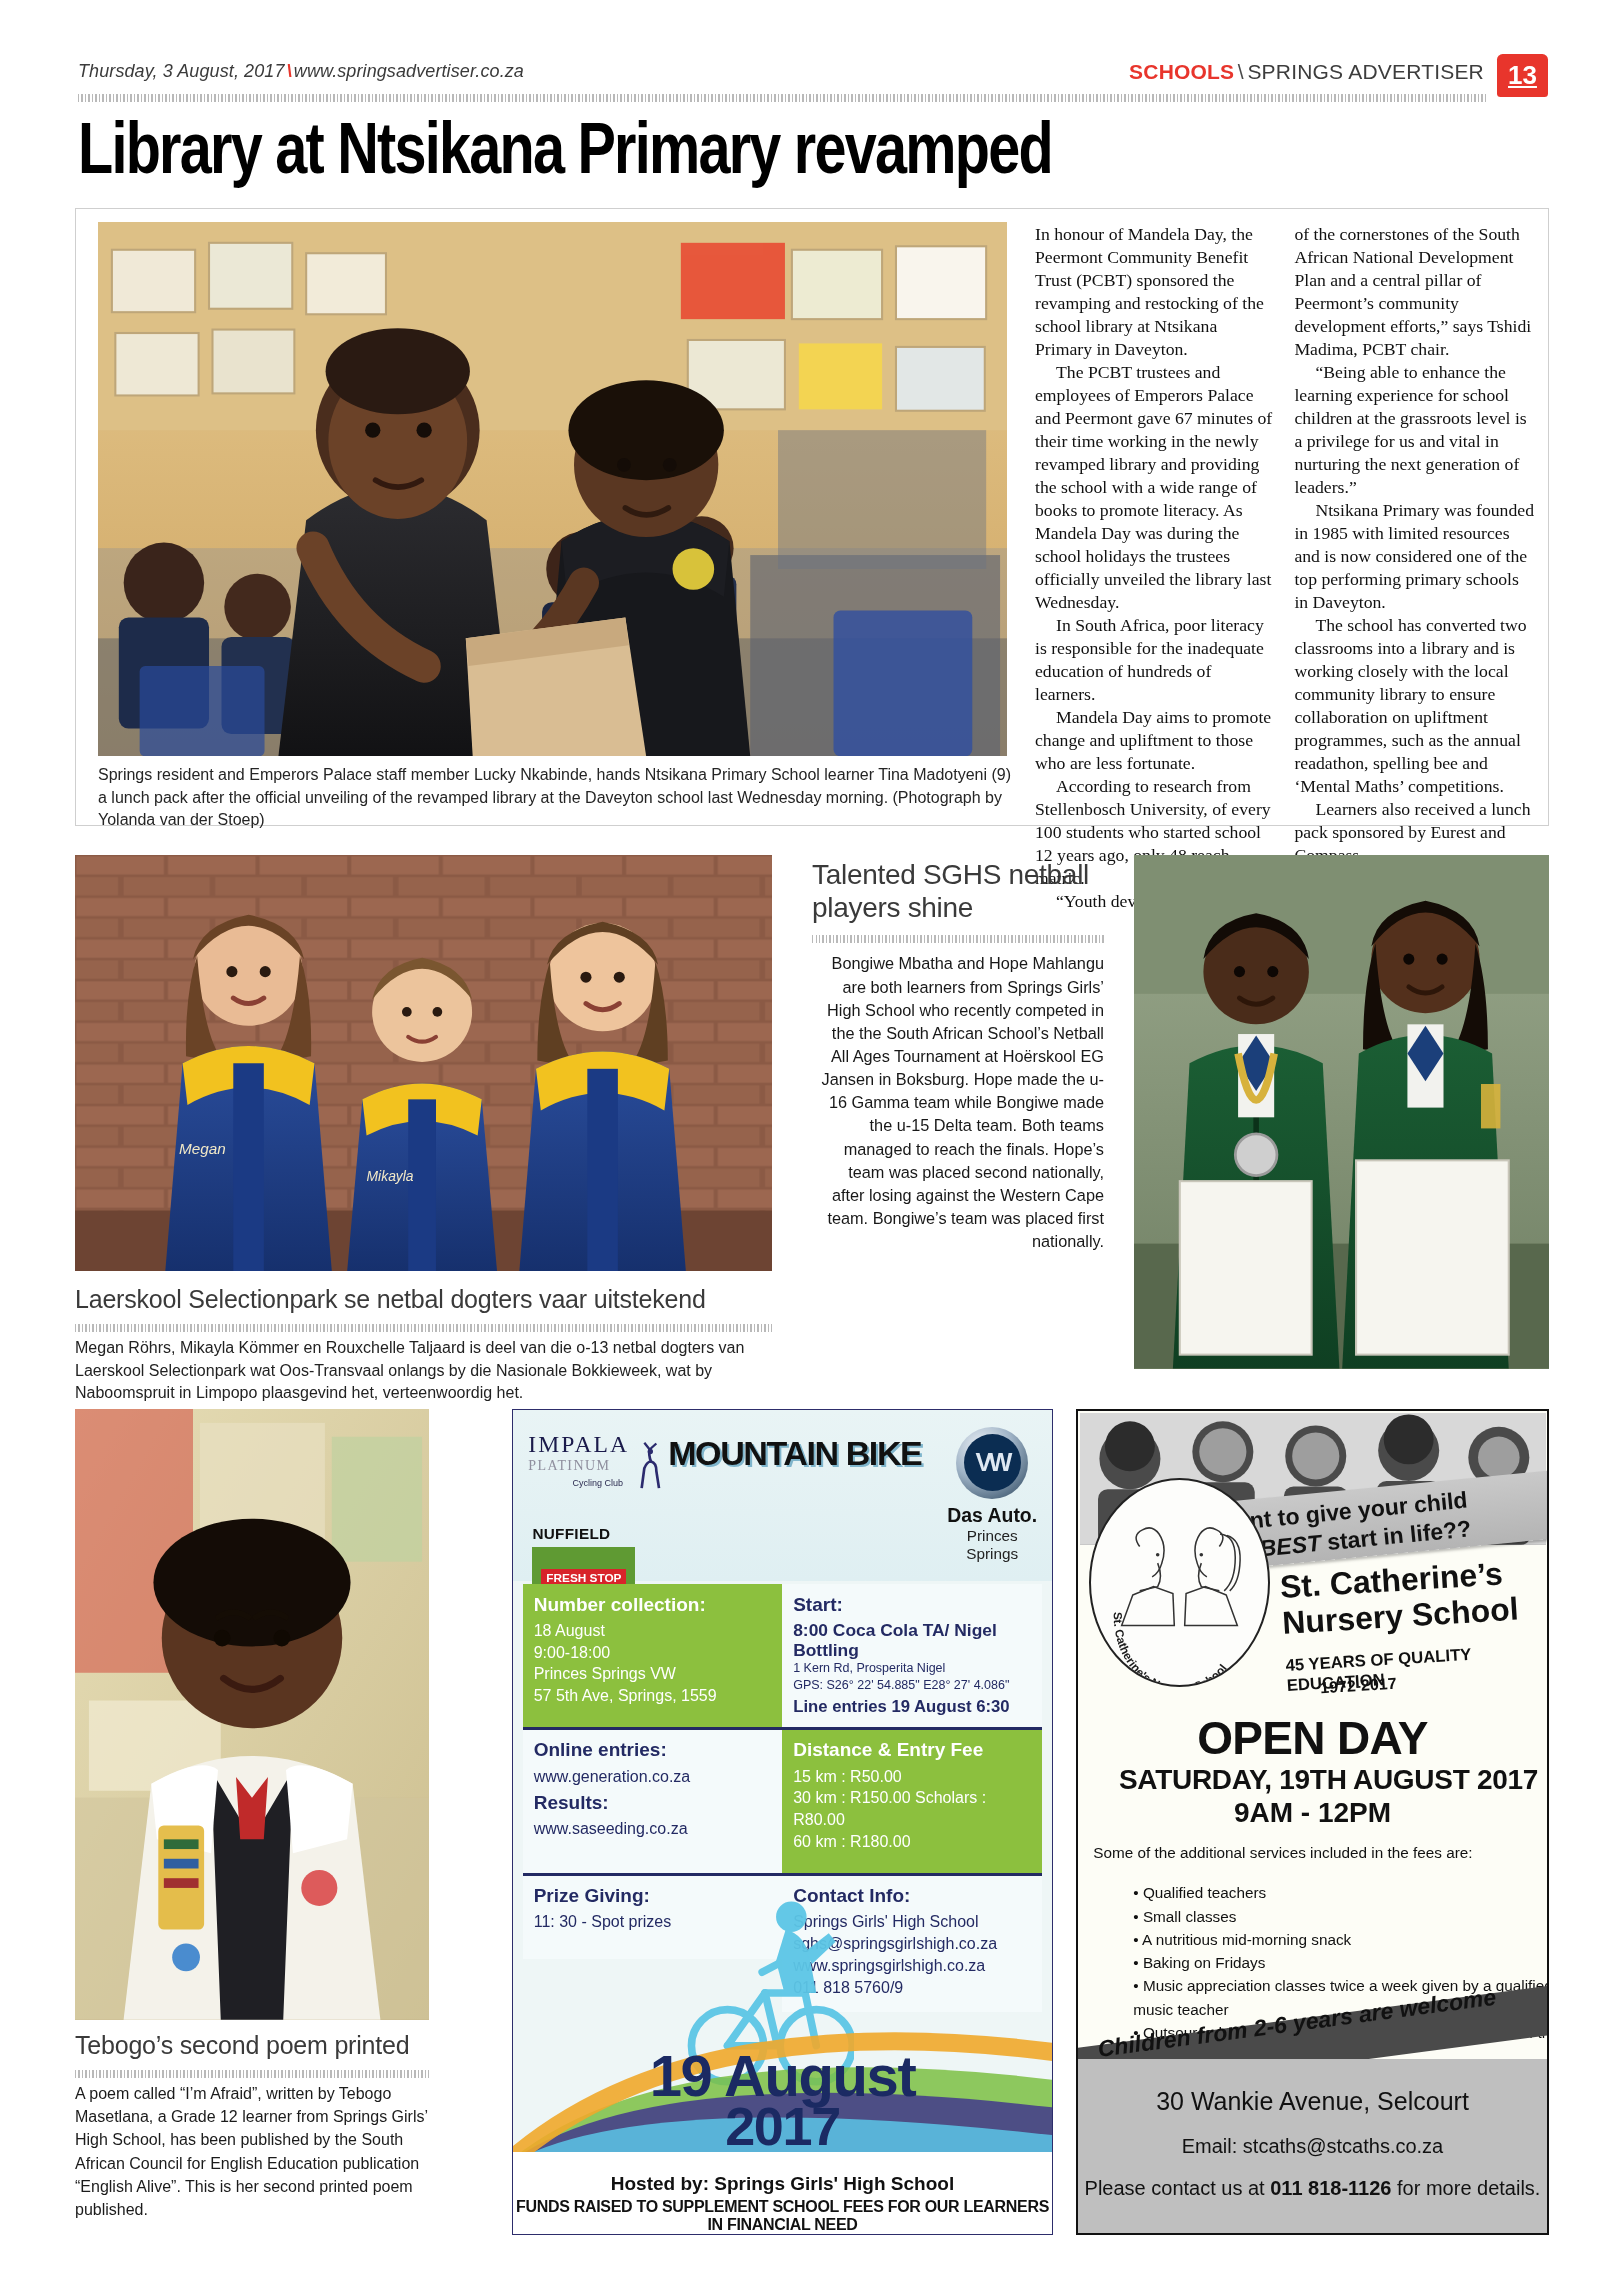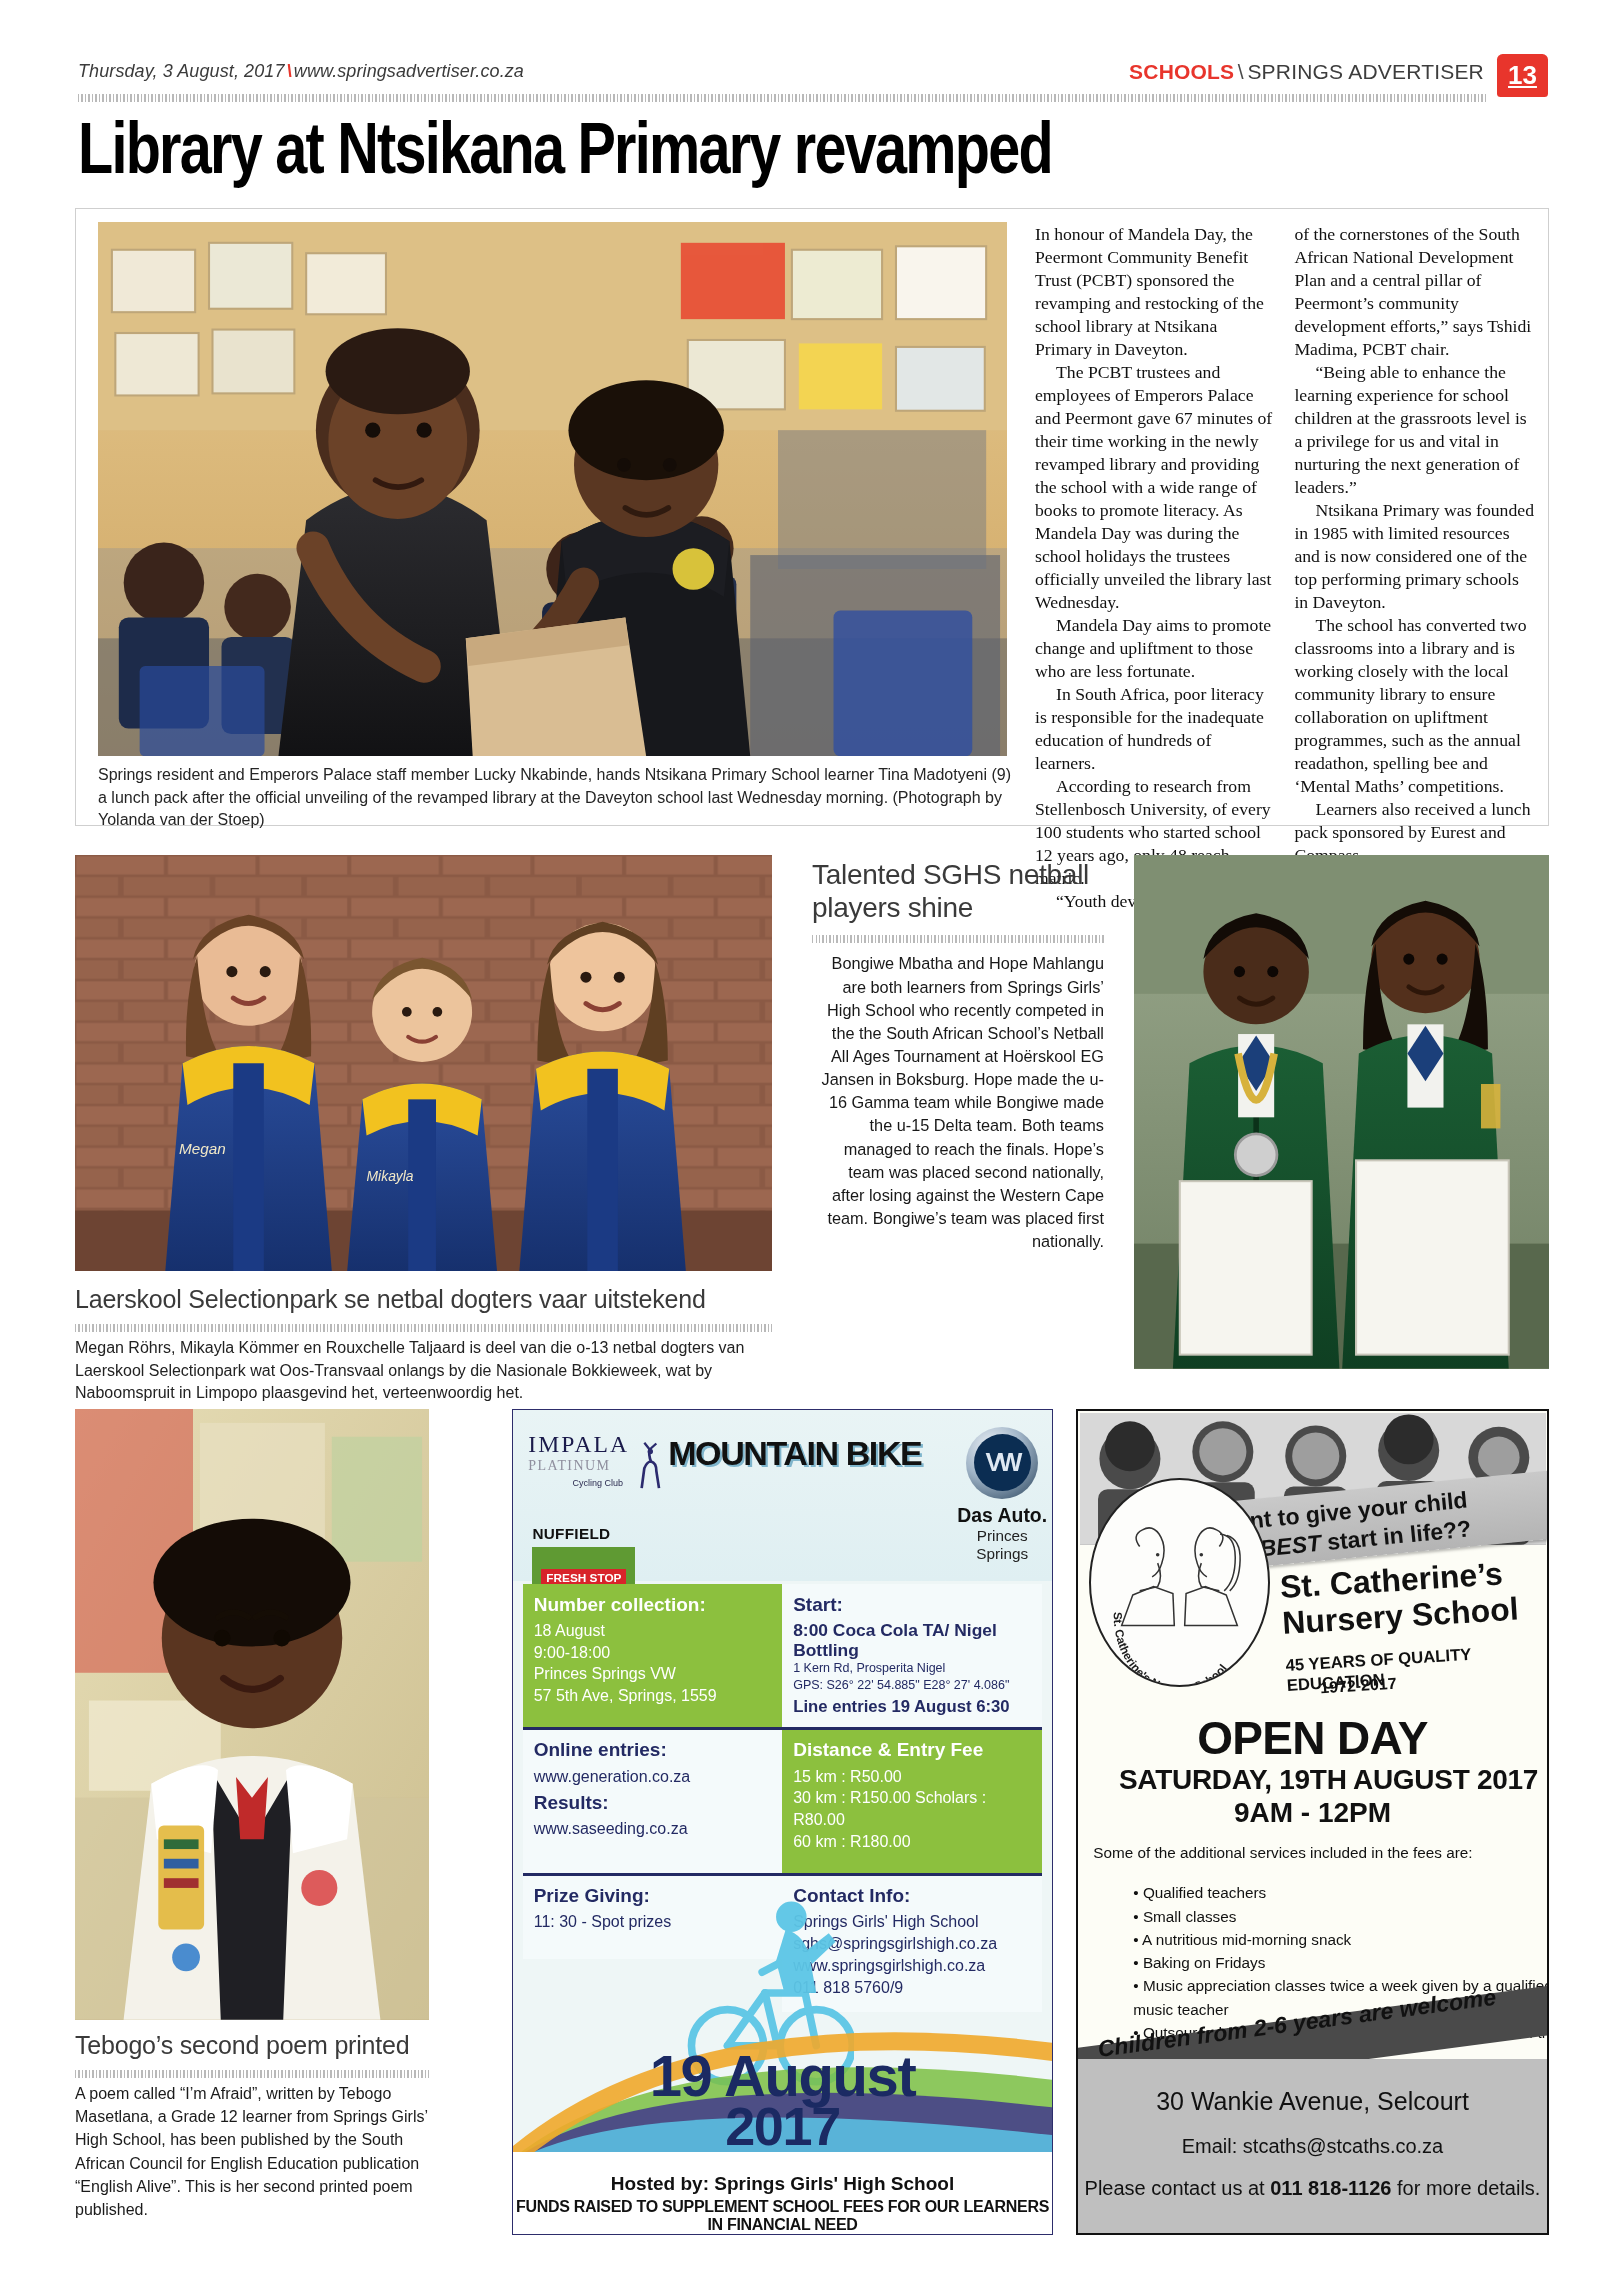--- a/index.html
+++ b/index.html
@@ -44,21 +44,21 @@
 
   
   .bot{position:absolute;left:75px;top:1409px;width:1474px;height:826px;}
   .ph4{position:absolute;left:0;top:0;width:354px;height:611px;overflow:hidden;background:#b08c6b;}
   .poem-title{position:absolute;left:0;top:622px;width:368px;font-weight:300;font-size:25px;color:#3a3a3a;letter-spacing:-0.2px;}
   .poem-rule{position:absolute;left:0;top:661px;width:354px;}
   .poem-body{position:absolute;left:0;top:673px;width:358px;font-size:16px;line-height:1.45;color:#1b1b1b;}
 
   
   .bikead{position:absolute;left:437px;top:0;width:541px;height:826px;border:1.4px solid #2d2d6b;box-sizing:border-box;background:#eef6f6;overflow:hidden;}
-  .ba-top{position:absolute;left:0;top:0;width:100%;height:171px;background:linear-gradient(180deg,#e9f4f5 0%,#dfeff2 100%);padding-left:10px;}
+  .ba-top{position:absolute;left:0;top:0;width:100%;height:171px;background:linear-gradient(180deg,#e9f4f5 0%,#dfeff2 100%);}
   .impala{position:absolute;left:15.3px;top:21px;width:139px;}
   .impala .ip1{font-family:"Liberation Serif",serif;font-size:23.6px;letter-spacing:2.1px;color:#1b1b4b;}
   .impala .ip2{font-family:"Liberation Serif",serif;font-size:14px;letter-spacing:1.4px;color:#8f8f9e;}
   .impala .ip3{font-size:9px;color:#2b2b50;text-align:center;margin-top:3.5px;}
   .impala-deer{position:absolute;left:99px;top:9.7px;width:40px;height:49px;}
   .nuffield{position:absolute;left:19.4px;top:115px;width:104px;}
   .nuf-t{font-weight:700;font-size:15.3px;color:#111;letter-spacing:0.3px;}
   .freshstop{margin-top:3.5px;width:103px;height:64px;background:#5f9a33;display:flex;align-items:center;justify-content:center;}
   .fs-in{background:#d8232a;color:#fff;font-weight:700;font-size:11.8px;line-height:.96;padding:4.2px 4.9px;text-align:center;}
   .mbc-logo{position:absolute;left:151px;top:12.5px;width:280px;height:156px;}
@@ -202,22 +202,22 @@
         <rect x="60" y="640" width="180" height="130" rx="8" fill="#2a4a9a" opacity=".7"></rect>
       </svg>
     </div>
 
     <div class="ph1-cap">Springs resident and Emperors Palace staff member Lucky Nkabinde, hands Ntsikana Primary School learner Tina Madotyeni (9) a lunch pack after the official unveiling of the revamped library at the Daveyton school last Wednesday morning. (Photograph by Yolanda van der Stoep)</div>
 
     <div class="col-wrap">
       <div class="col">
         <p>In honour of Mandela Day, the Peermont Community Benefit Trust (PCBT) sponsored the revamping and restocking of the school library at Ntsikana Primary in Daveyton.</p>
         <p class="ind">The PCBT trustees and employees of Emperors Palace and Peermont gave 67 minutes of their time working in the newly revamped library and providing the school with a wide range of books to promote literacy. As Mandela Day was during the school holidays the trustees officially unveiled the library last Wednesday.</p>
+        <p class="ind">In South Africa, poor literacy is responsible for the inadequate education of hundreds of learners.</p>
         <p class="ind">Mandela Day aims to promote change and upliftment to those who are less fortunate.</p>
-        <p class="ind">In South Africa, poor literacy is responsible for the inadequate education of hundreds of learners.</p>
         <p class="ind">According to research from Stellenbosch University, of every 100 students who started school 12 years ago, only 48 reach matric.</p>
         <p class="ind">“Youth development is one</p>
       </div>
       <div class="col">
         <p>of the cornerstones of the South African National Development Plan and a central pillar of Peermont’s community development efforts,” says Tshidi Madima, PCBT chair.</p>
         <p class="ind">“Being able to enhance the learning experience for school children at the grassroots level is a privilege for us and vital in nurturing the next generation of leaders.”</p>
         <p class="ind">Ntsikana Primary was founded in 1985 with limited resources and is now considered one of the top performing primary schools in Daveyton.</p>
         <p class="ind">The school has converted two classrooms into a library and is working closely with the local community library to ensure collaboration on upliftment programmes, such as the annual readathon, spelling bee and ‘Mental Maths’ competitions.</p>
         <p class="ind">Learners also received a lunch pack sponsored by Eurest and Compass.</p>
       </div>

